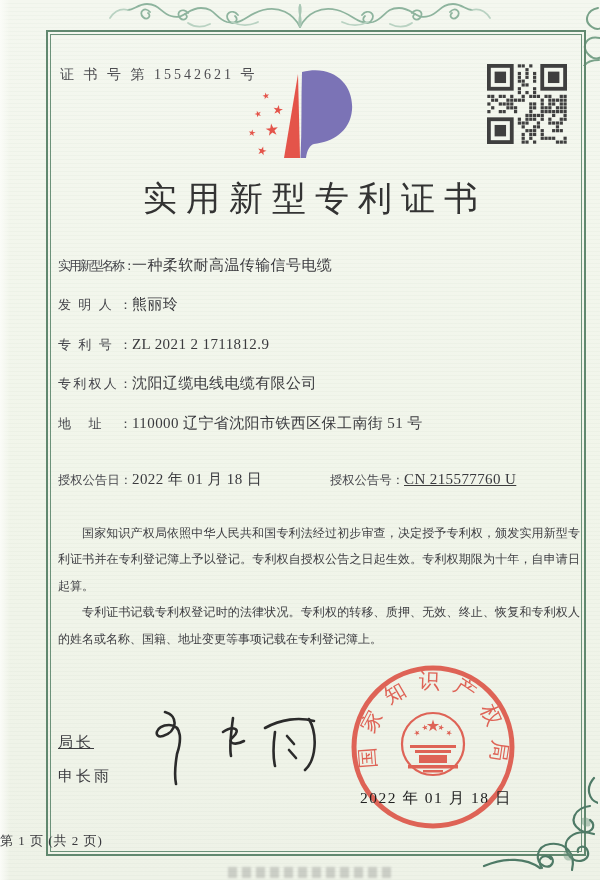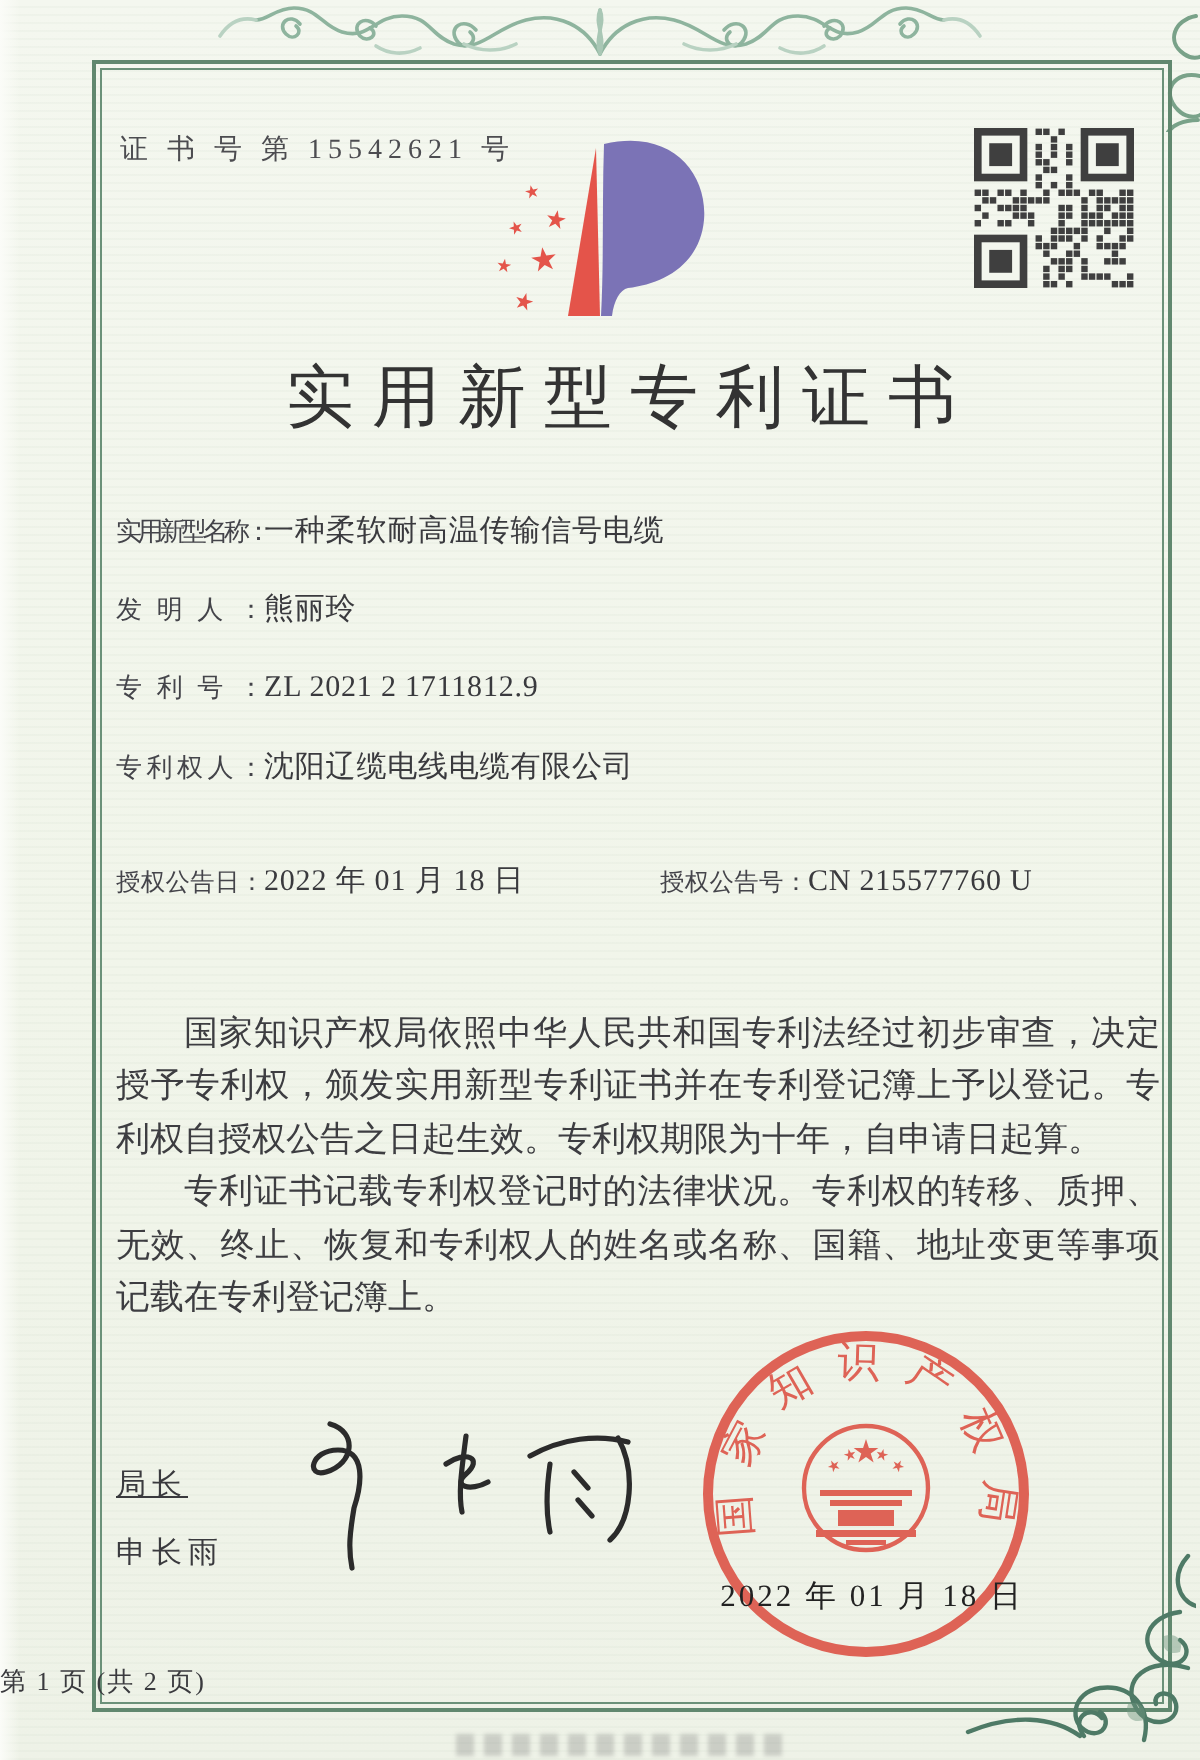--- a/index.html
+++ b/index.html
@@ -29,24 +29,24 @@
   .title{position:absolute;left:15px;top:176px;width:100%;text-align:center;
     font-size:34px;letter-spacing:9px;color:#333;font-weight:500;}
 
   .fields{position:absolute;left:58px;top:256px;width:512px;}
   .frow{height:21px;margin-bottom:18.4px;white-space:nowrap;position:relative;}
   .lbl{display:inline-block;width:74px;font-size:13px;color:#44444a;
     text-align:justify;text-align-last:justify;vertical-align:baseline;}
   .lbl.tight{font-size:13px;letter-spacing:-2.2px;text-align:left;text-align-last:auto;}
   .lbl.g{font-size:12.2px;margin-top:19px;}
   .val{font-size:15px;color:#3a3a3e;letter-spacing:.4px;}
-  .pair2{position:absolute;left:272px;top:0;white-space:nowrap;}
-
-  .paras{position:absolute;left:58px;top:504px;width:522px;
-    font-size:17px;line-height:26.4px;text-align:justify;color:#3d3d41;}
+  .pair2{position:absolute;left:272px;top:0;white-space:nowrap;text-decoration:underline;}
+
+  .paras{position:absolute;left:58px;top:520px;width:522px;
+    font-size:12px;line-height:26.4px;text-align:justify;color:#3d3d41;}
   .paras p{margin:0;text-indent:2em;}
 
   .signer-title{position:absolute;left:58px;top:733px;font-size:15px;letter-spacing:3px;color:#3a3a3e;text-decoration:underline;}
   .signer-name{position:absolute;left:58px;top:767px;font-size:15px;letter-spacing:3px;color:#3a3a3e;font-family:Liberation Mono, monospace;}
   .signature{position:absolute;left:135px;top:700px;}
 
   .seal{position:absolute;left:338px;top:652px;opacity:.9;}
   .seal-date{position:absolute;left:356px;top:788px;width:160px;text-align:center;
     font-size:15.5px;letter-spacing:1.5px;color:#222;z-index:5;}
 
@@ -279,20 +279,23 @@
     <div class="frow">
       <span class="lbl">发明人：</span><span class="val">熊丽玲</span>
     </div>
     <div class="frow">
       <span class="lbl">专利号：</span><span class="val">ZL 2021 2 1711812.9</span>
     </div>
     <div class="frow">
       <span class="lbl">专利权人：</span><span class="val">沈阳辽缆电线电缆有限公司</span>
     </div>
     <div class="frow">
+      <span class="lbl">地址：</span><span class="val">110000 辽宁省沈阳市铁西区保工南街 51 号</span>
+    </div>
+    <div class="frow">
       <span class="lbl g">授权公告日：</span><span class="val">2022 年 01 月 18 日</span>
       <span class="pair2">
         <span class="lbl g">授权公告号：</span><span class="val">CN 215577760 U</span>
       </span>
     </div>
   </div>
 
   <div class="paras">
     <p>国家知识产权局依照中华人民共和国专利法经过初步审查，决定授予专利权，颁发实用新型专利证书并在专利登记簿上予以登记。专利权自授权公告之日起生效。专利权期限为十年，自申请日起算。</p>
     <p>专利证书记载专利权登记时的法律状况。专利权的转移、质押、无效、终止、恢复和专利权人的姓名或名称、国籍、地址变更等事项记载在专利登记簿上。</p>

